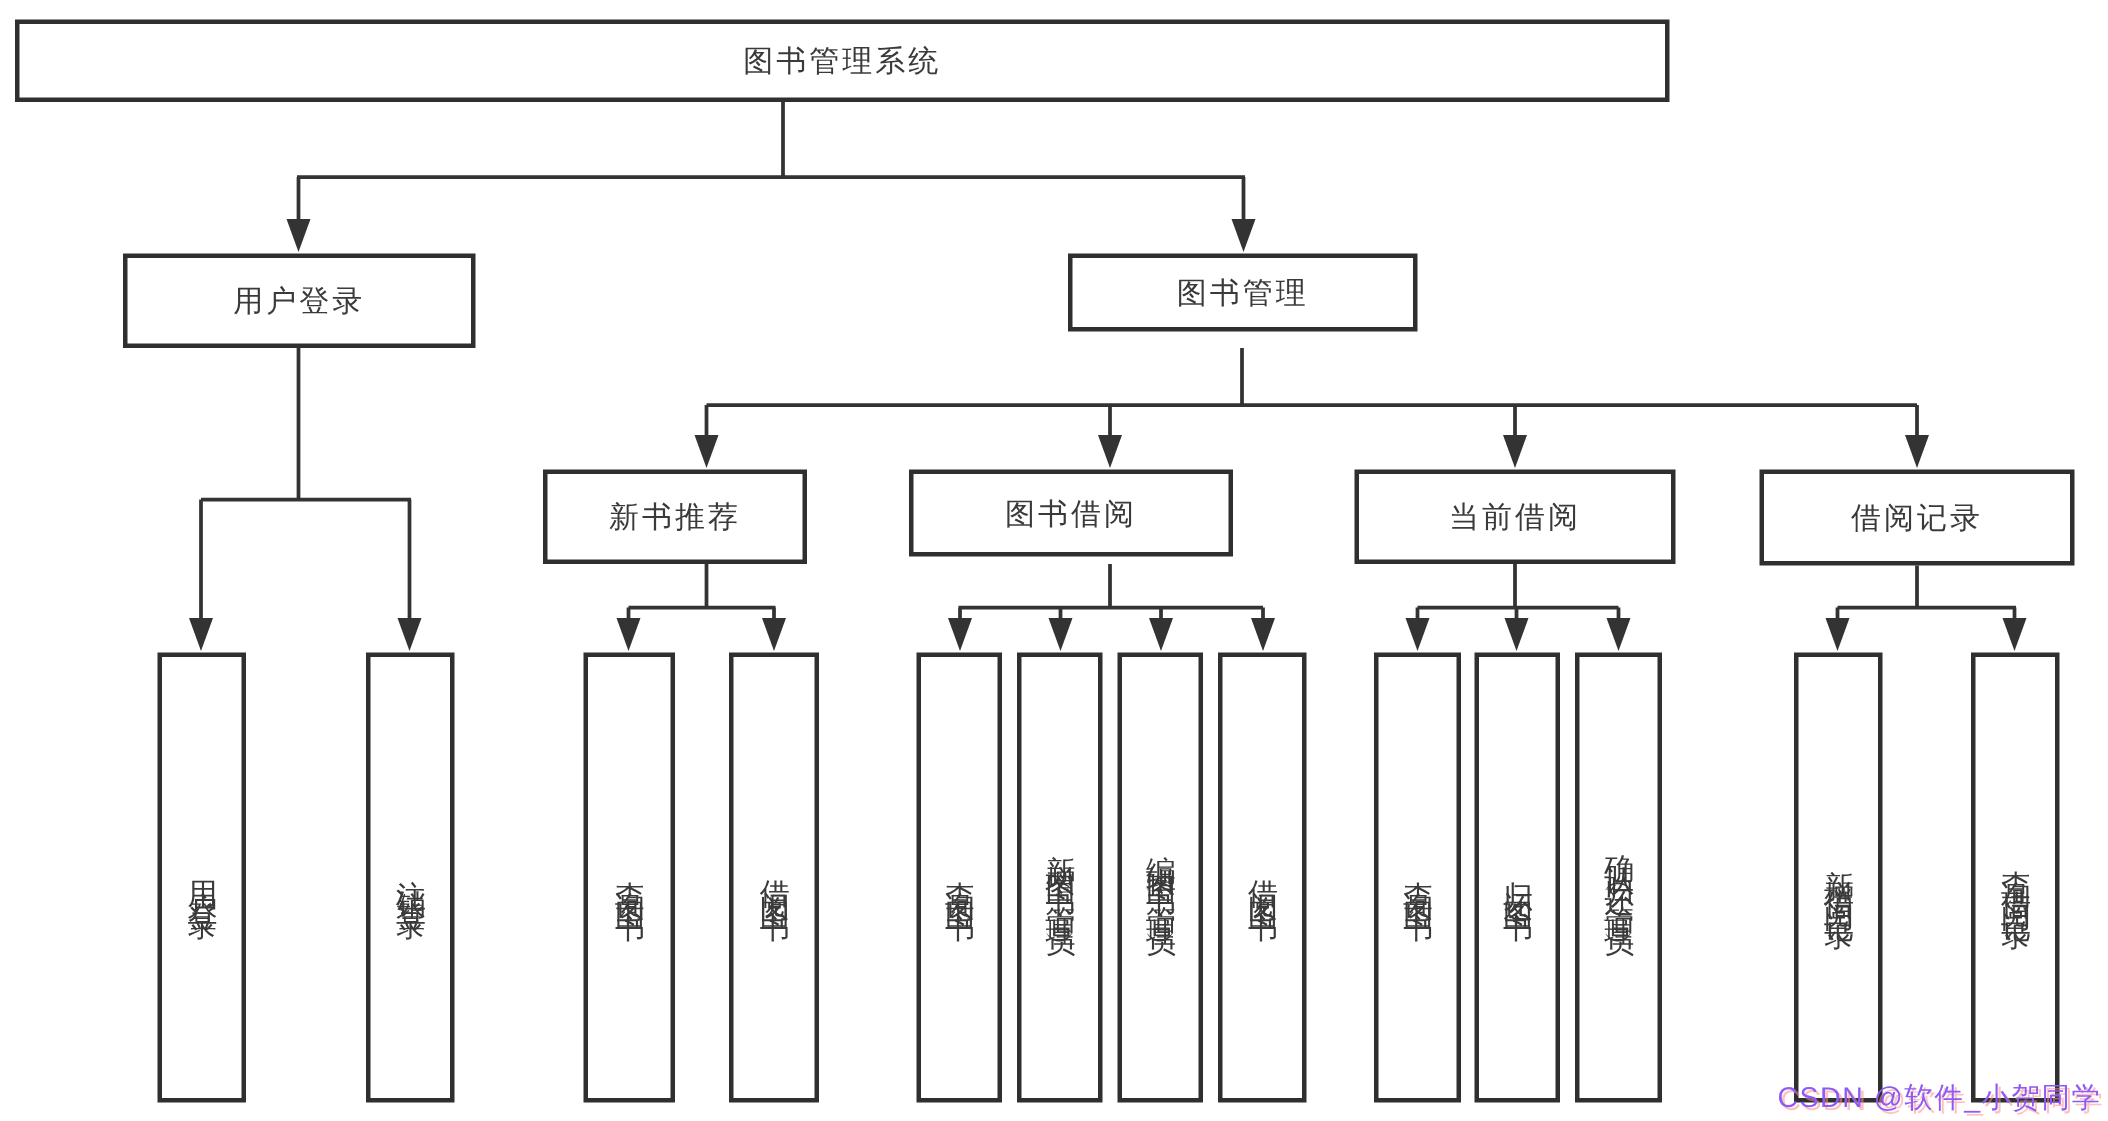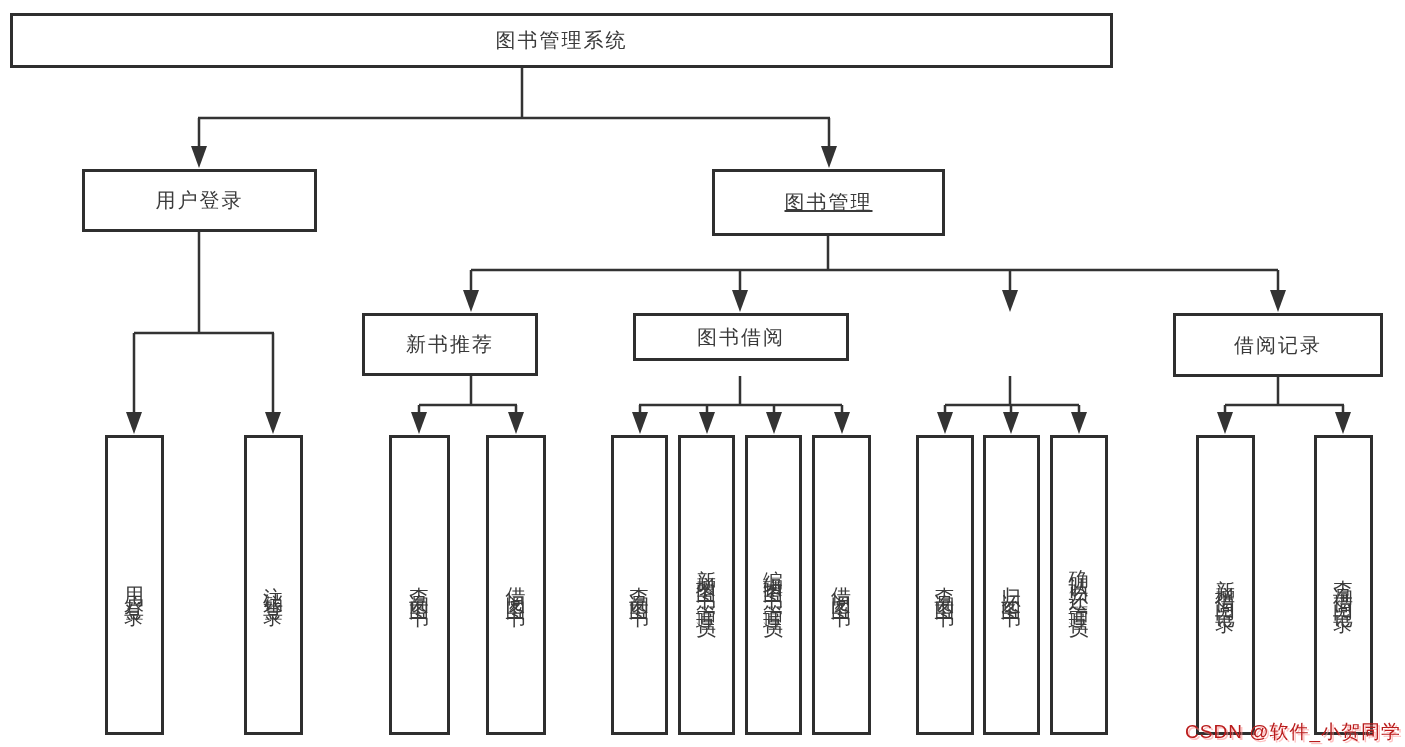--- a/index.html
+++ b/index.html
@@ -39,21 +39,21 @@
     white-space: normal;
     line-height: 1;
     padding: 8px 0;
   }
   .watermark {
     position: absolute;
     right: 4px;
     bottom: 2px;
     font-size: 19px;
     letter-spacing: 1px;
-    color: #b91c1c;
+    color: #8b5cf6;
     text-shadow: 2px 2px 0 rgba(255, 140, 140, 0.55);
     z-index: 2;
   }
 </style>
 </head>
 <body>
 
 <div class="canvas">
 
   <svg class="connectors" viewBox="0 0 1405 747" xmlns="http://www.w3.org/2000/svg" aria-hidden="true">
@@ -85,24 +85,25 @@
       <polygon points="1003,412 1019,412 1011,434"></polygon>
       <polygon points="1071,412 1087,412 1079,434"></polygon>
       <polygon points="1217,412 1233,412 1225,434"></polygon>
       <polygon points="1335,412 1351,412 1343,434"></polygon>
     </g>
   </svg>
 
   <div class="box" style="left:10px; top:13px; width:1103px; height:55px;">图书管理系统</div>
 
   <div class="box" style="left:82px; top:169px; width:235px; height:63px;">用户登录</div>
-  <div class="box" style="left:712px; top:169px; width:233px; height:67px;text-decoration:underline;">图书管理</div>
+  <div class="box" style="left:712px; top:169px; width:233px; height:52px;">图书管理</div>
 
   <div class="box" style="left:362px; top:313px; width:176px; height:63px;">新书推荐</div>
-  <div class="box" style="left:633px; top:313px; width:216px; height:48px;">图书借阅</div>
+  <div class="box" style="left:606px; top:313px; width:216px; height:58px;">图书借阅</div>
+  <div class="box" style="left:903px; top:313px; width:214px; height:63px;">当前借阅</div>
   <div class="box" style="left:1173px; top:313px; width:210px; height:64px;">借阅记录</div>
 
   <div class="box leaf" style="left:105px; top:435px; width:59px; height:300px;">用户登录</div>
   <div class="box leaf" style="left:244px; top:435px; width:59px; height:300px;">注销登录</div>
 
   <div class="box leaf" style="left:389px; top:435px; width:61px; height:300px;">查询图书</div>
   <div class="box leaf" style="left:486px; top:435px; width:60px; height:300px;">借阅图书</div>
 
   <div class="box leaf" style="left:611px; top:435px; width:57px; height:300px;">查询图书</div>
   <div class="box leaf" style="left:678px; top:435px; width:57px; height:300px;">新增图书（管理员）</div>

